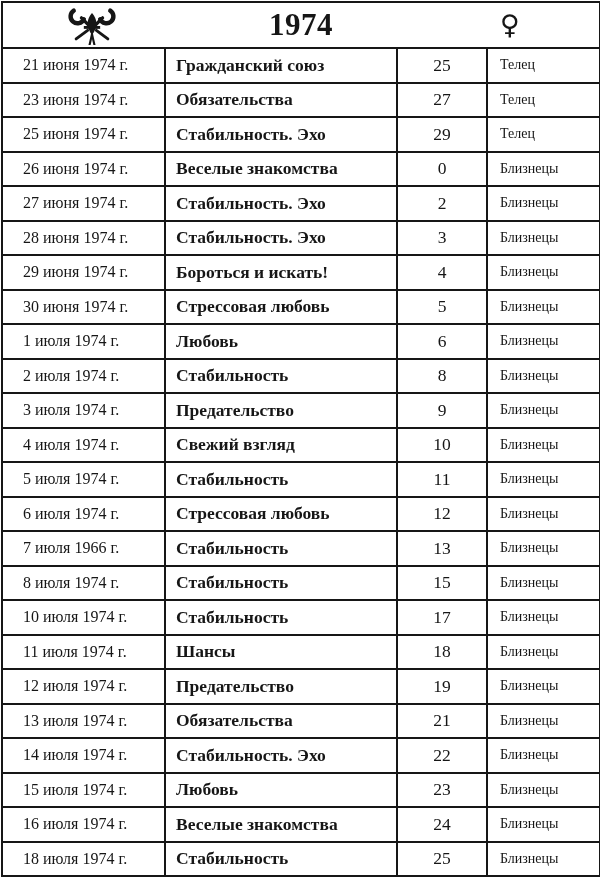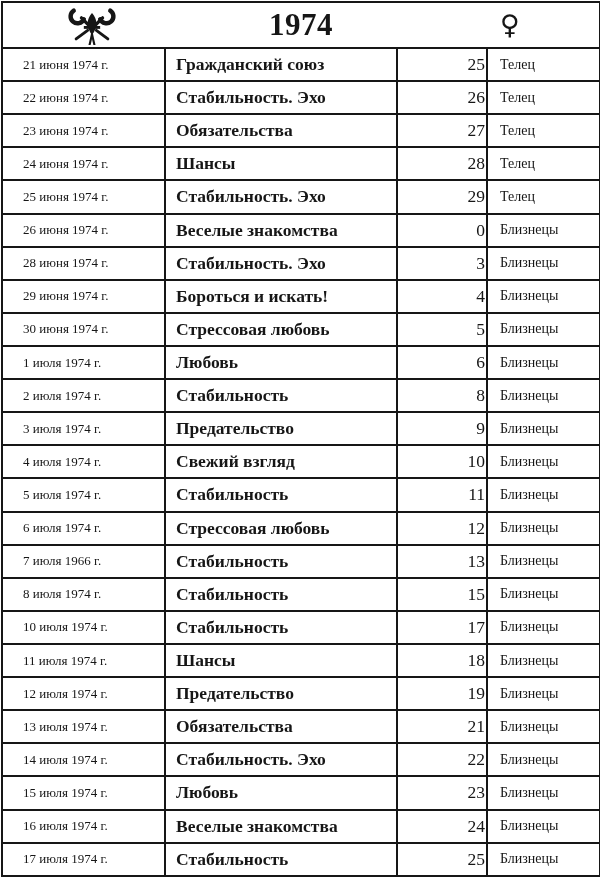--- a/index.html
+++ b/index.html
@@ -61,23 +61,23 @@
   .venus {
     position: absolute;
     left: 497px;
     top: 50%;
     transform: translateY(-52%);
     font-family: "DejaVu Sans", sans-serif;
     font-size: 27px;
     font-weight: 400;
   }
   
-  td.c-date   { padding-left: 20px; font-size: 13px; }
+  td.c-date   { padding-left: 20px; font-size: 16px; }
   td.c-event  { padding-left: 10px; font-size: 17.5px; font-weight: bold; margin-top: 20px; }
-  td.c-num    { text-align: right; font-size: 17.5px; }
+  td.c-num    { text-align: center; font-size: 17.5px; }
   td.c-sign   { padding-left: 12px; font-size: 14px; }
 </style>
 </head>
 <body>
 
 <div class="page">
   <table class="cal">
     <colgroup>
       <col style="width:163px">
       <col style="width:232px">
@@ -116,50 +116,44 @@
     </thead>
     <tbody>
 
     <tr>
           <td class="c-date">21 июня 1974 г.</td>
           <td class="c-event">Гражданский союз</td>
           <td class="c-num">25</td>
           <td class="c-sign">Телец</td>
         </tr>
         <tr>
-          <td class="c-date">22 июня 1974 г.</td>
-          <td class="c-event">Стабильность. Эхо</td>
-          <td class="c-num">26</td>
-          <td class="c-sign">Телец</td>
-        </tr>
-        <tr>
           <td class="c-date">23 июня 1974 г.</td>
           <td class="c-event">Обязательства</td>
           <td class="c-num">27</td>
           <td class="c-sign">Телец</td>
         </tr>
         <tr>
-          <td class="c-date">24 июня 1974 г.</td>
-          <td class="c-event">Шансы</td>
-          <td class="c-num">28</td>
-          <td class="c-sign">Телец</td>
-        </tr>
-        <tr>
           <td class="c-date">25 июня 1974 г.</td>
           <td class="c-event">Стабильность. Эхо</td>
           <td class="c-num">29</td>
           <td class="c-sign">Телец</td>
         </tr>
         <tr>
           <td class="c-date">26 июня 1974 г.</td>
           <td class="c-event">Веселые знакомства</td>
           <td class="c-num">0</td>
           <td class="c-sign">Близнецы</td>
         </tr>
         <tr>
+          <td class="c-date">27 июня 1974 г.</td>
+          <td class="c-event">Стабильность. Эхо</td>
+          <td class="c-num">2</td>
+          <td class="c-sign">Близнецы</td>
+        </tr>
+        <tr>
           <td class="c-date">28 июня 1974 г.</td>
           <td class="c-event">Стабильность. Эхо</td>
           <td class="c-num">3</td>
           <td class="c-sign">Близнецы</td>
         </tr>
         <tr>
           <td class="c-date">29 июня 1974 г.</td>
           <td class="c-event">Бороться и искать!</td>
           <td class="c-num">4</td>
           <td class="c-sign">Близнецы</td>
@@ -254,20 +248,20 @@
           <td class="c-num">23</td>
           <td class="c-sign">Близнецы</td>
         </tr>
         <tr>
           <td class="c-date">16 июля 1974 г.</td>
           <td class="c-event">Веселые знакомства</td>
           <td class="c-num">24</td>
           <td class="c-sign">Близнецы</td>
         </tr>
         <tr>
-          <td class="c-date">17 июля 1974 г.</td>
+          <td class="c-date">18 июля 1974 г.</td>
           <td class="c-event">Стабильность</td>
           <td class="c-num">25</td>
           <td class="c-sign">Близнецы</td>
         </tr>
       </tbody>
   </table>
 </div>
 
 </body></html>

